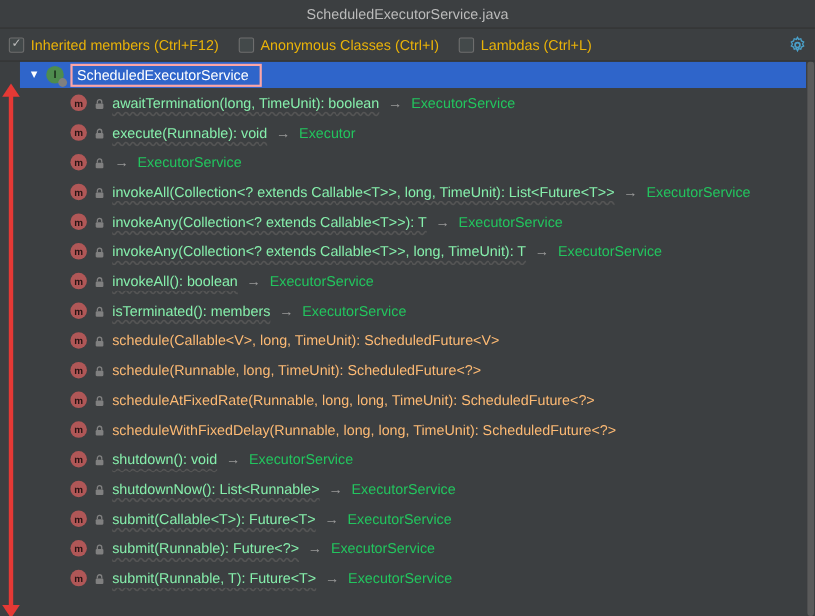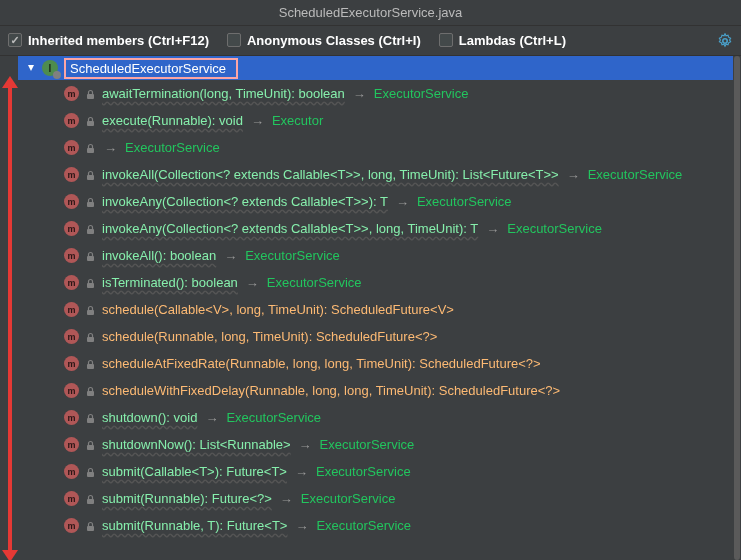--- a/index.html
+++ b/index.html
@@ -32,25 +32,24 @@
   .toolbar {
     height: 30px;
     display: flex;
     align-items: center;
     padding: 0 8px;
     border-bottom: 1px solid #323232;
     gap: 6px;
   }
   .checkbox {
     display: flex;
-    align-items: flex-start;
+    align-items: center;
     gap: 6px;
     cursor: pointer;
-    color: #ffffff;
-    font-weight: bold;
+    color: #eab308;
   }
   .chk {
     width: 14px;
     height: 14px;
     border: 1px solid #6e6e6e;
     background: #43494a;
     display: flex;
     align-items: center;
     justify-content: center;
     border-radius: 2px;
@@ -325,21 +324,21 @@
             <span class="sig inherited">invokeAll(): boolean</span>
             <span class="arr"> →</span>
             <span class="origin inherited">ExecutorService</span>
           </div>
           <div class="member-row">
             <span class="method-icon">m</span>
             <span class="lock-icon"><svg viewBox="0 0 11 11">
                 <rect x="2" y="5" width="7" height="5" rx="1" fill="#808080"></rect>
                 <path d="M3.5 5 V3.5 a2 2 0 0 1 4 0 V5" fill="none" stroke="#808080" stroke-width="1.2"></path>
               </svg></span>
-            <span class="sig inherited">isTerminated(): boolean</span>
+            <span class="sig inherited">isTerminated(): members</span>
             <span class="arr"> →</span>
             <span class="origin inherited">ExecutorService</span>
           </div>
           <div class="member-row">
             <span class="method-icon">m</span>
             <span class="lock-icon"><svg viewBox="0 0 11 11">
                 <rect x="2" y="5" width="7" height="5" rx="1" fill="#808080"></rect>
                 <path d="M3.5 5 V3.5 a2 2 0 0 1 4 0 V5" fill="none" stroke="#808080" stroke-width="1.2"></path>
               </svg></span>
             <span class="sig">schedule(Callable&lt;V&gt;, long, TimeUnit): ScheduledFuture&lt;V&gt;</span>

